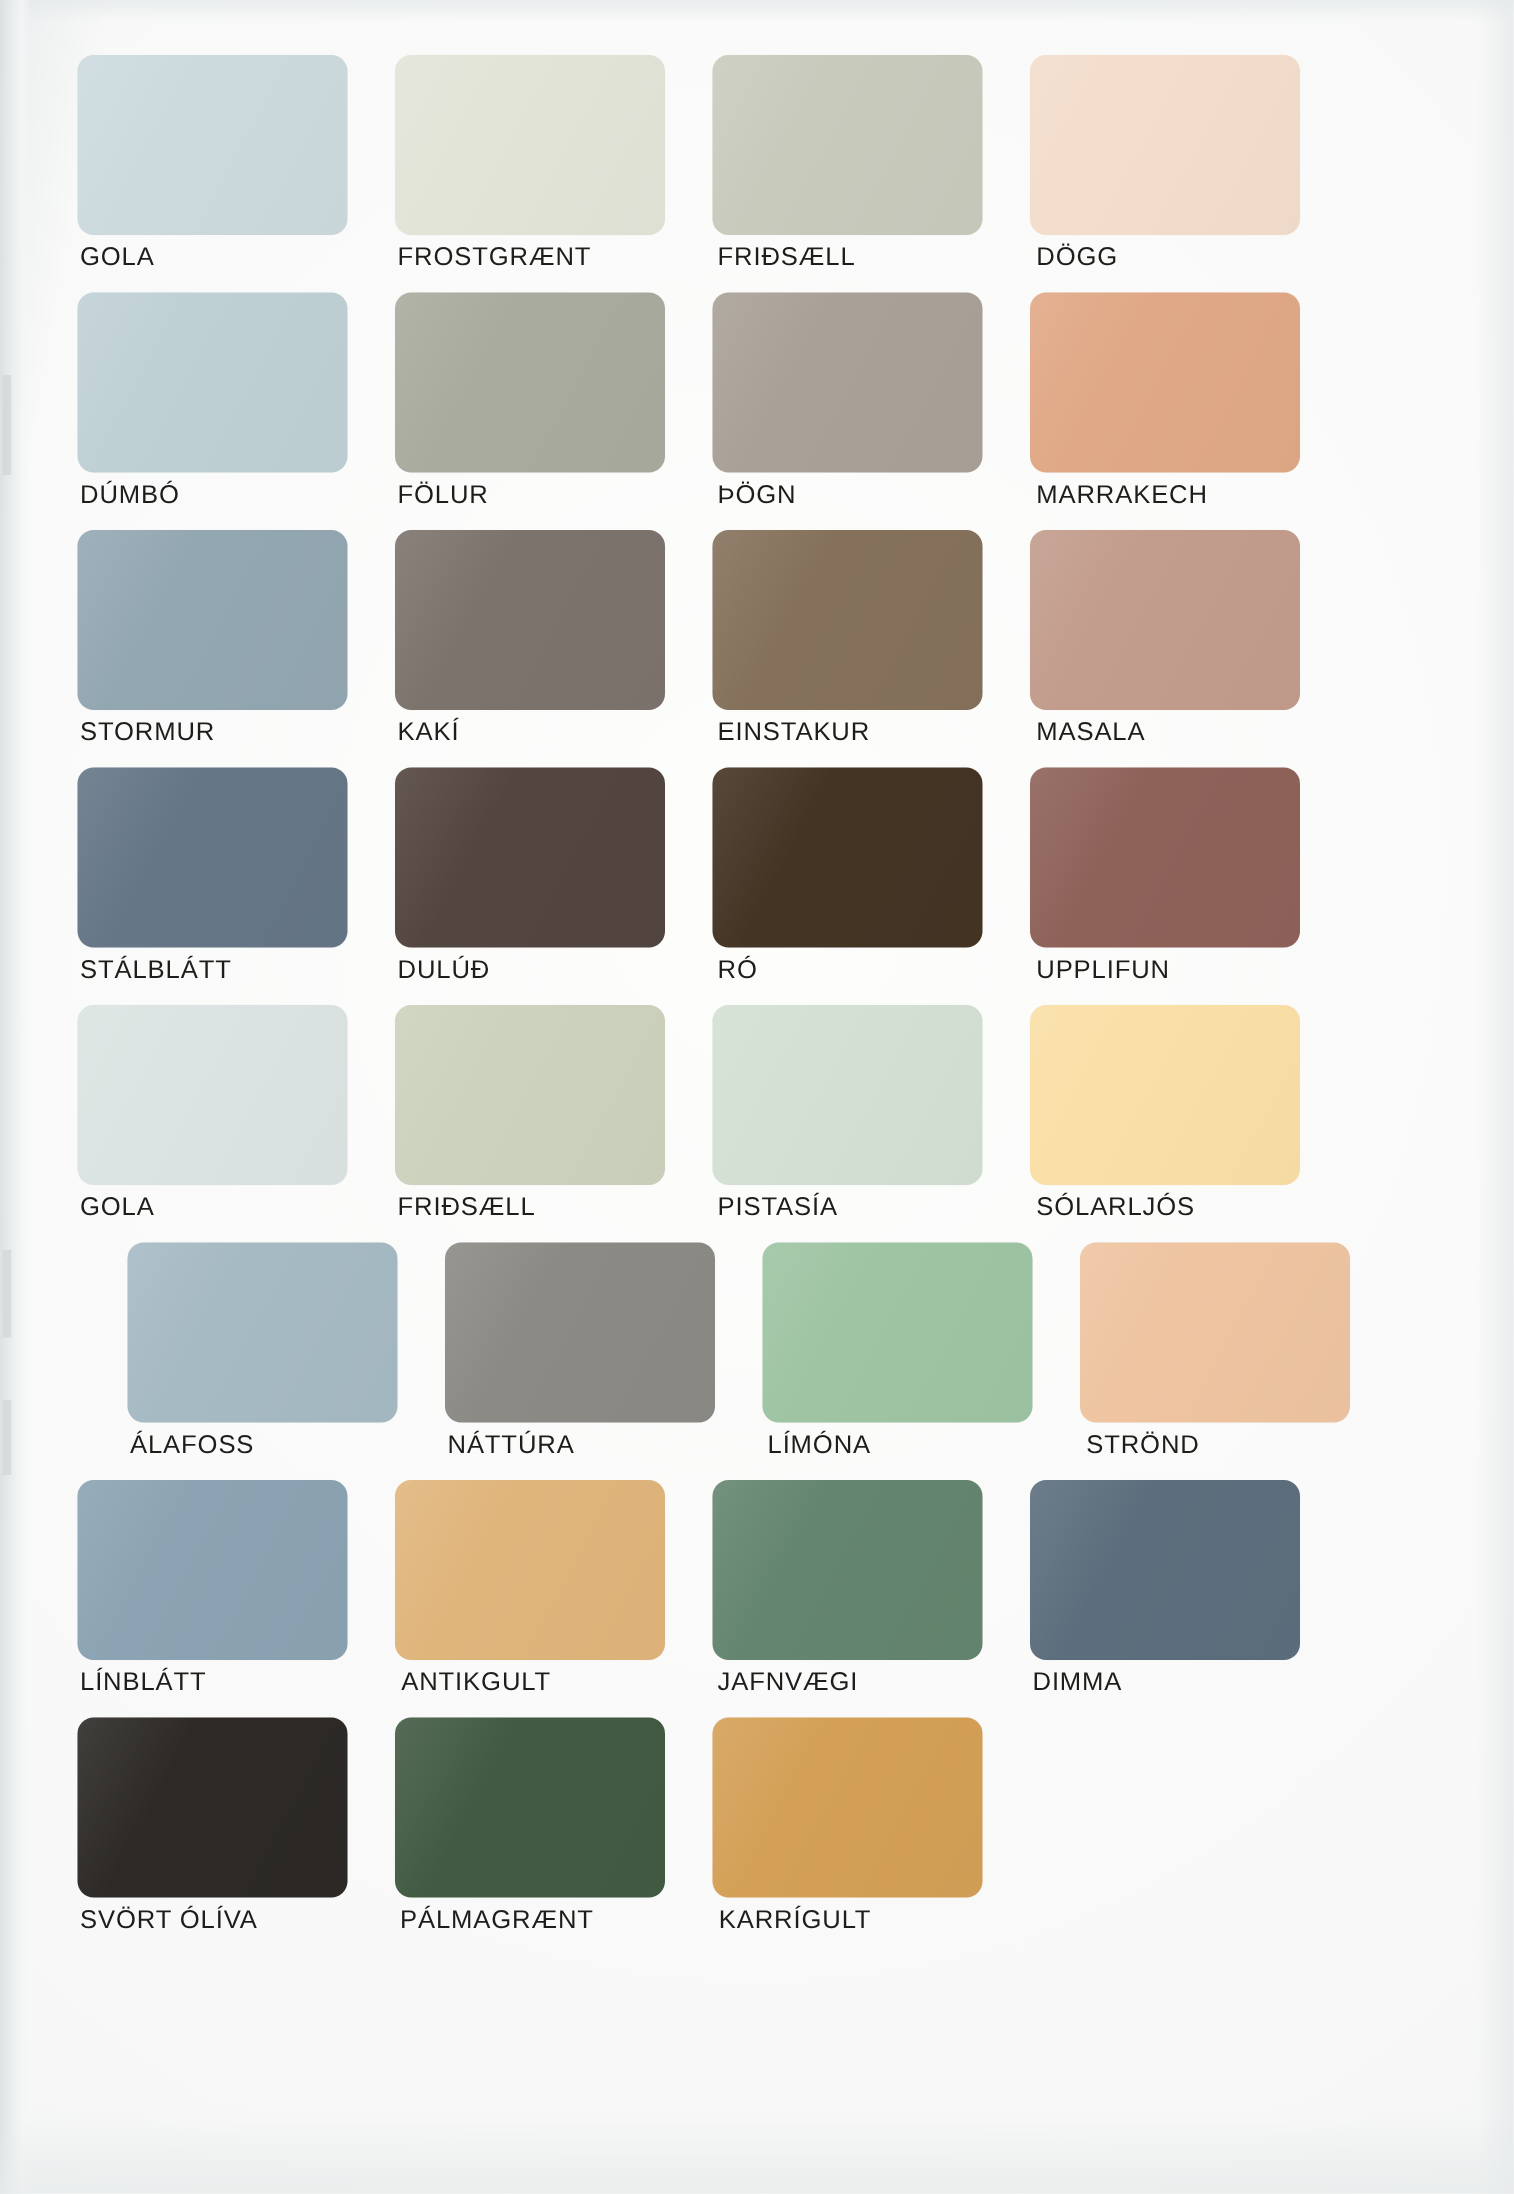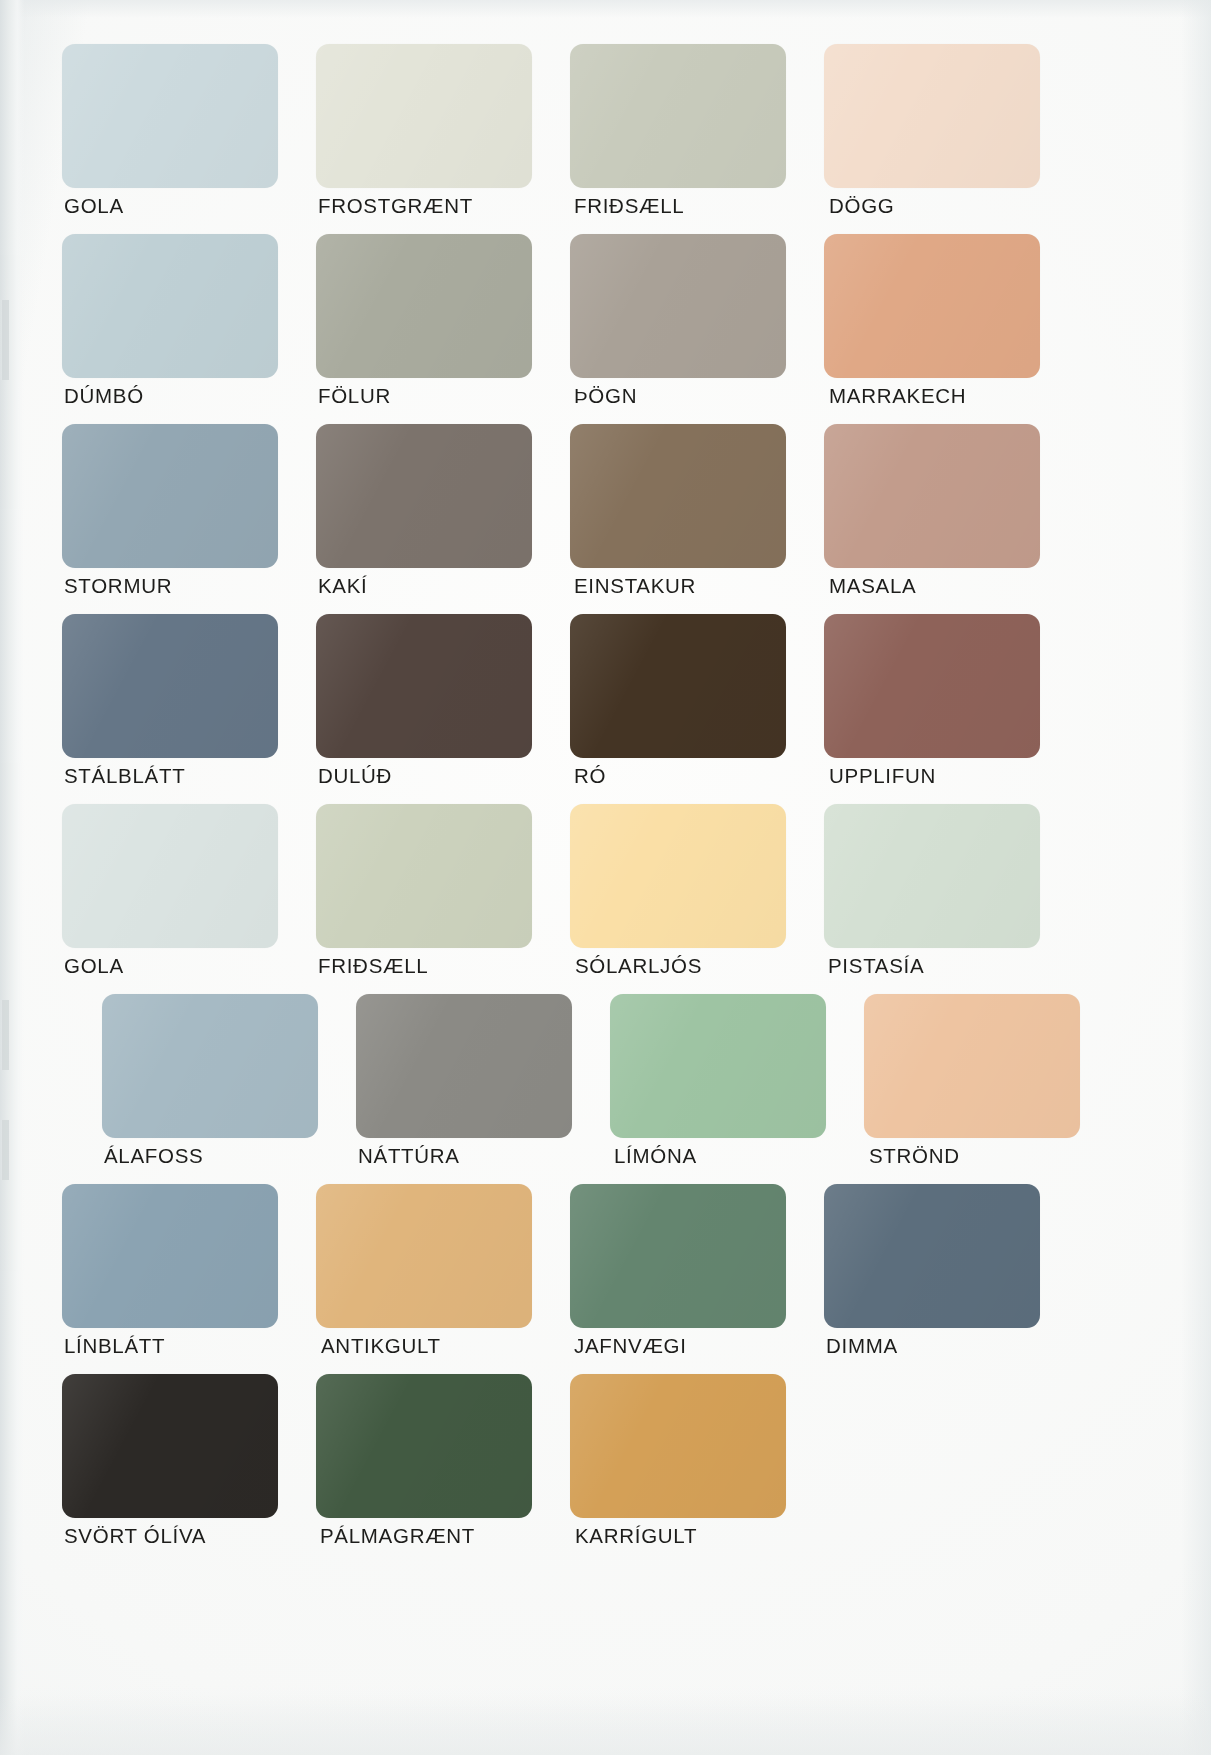--- a/index.html
+++ b/index.html
@@ -201,28 +201,28 @@
         <div class="swatch-label">UPPLIFUN</div>
       </div>
       <div class="swatch-cell row-5 col-1">
         <div class="swatch-chip" style="background: rgb(219, 228, 226);"></div>
         <div class="swatch-label">GOLA</div>
       </div>
       <div class="swatch-cell row-5 col-2">
         <div class="swatch-chip" style="background: rgb(204, 210, 189);"></div>
         <div class="swatch-label">FRIÐSÆLL</div>
       </div>
+      <div class="swatch-cell row-5 col-3">
+        <div class="swatch-chip" style="background: rgb(212, 224, 211);"></div>
+        <div class="swatch-label">PISTASÍA</div>
+      </div>
       <div class="swatch-cell row-5 col-4">
         <div class="swatch-chip" style="background: rgb(250, 223, 166);"></div>
         <div class="swatch-label">SÓLARLJÓS</div>
       </div>
-      <div class="swatch-cell row-5 col-3">
-        <div class="swatch-chip" style="background: rgb(212, 224, 211);"></div>
-        <div class="swatch-label">PISTASÍA</div>
-      </div>
       <div class="swatch-cell row-6 col-1">
         <div class="swatch-chip" style="background: rgb(166, 186, 196);"></div>
         <div class="swatch-label">ÁLAFOSS</div>
       </div>
       <div class="swatch-cell row-6 col-2">
         <div class="swatch-chip" style="background: rgb(139, 138, 133);"></div>
         <div class="swatch-label">NÁTTÚRA</div>
       </div>
       <div class="swatch-cell row-6 col-3">
         <div class="swatch-chip" style="background: rgb(158, 196, 163);"></div>

